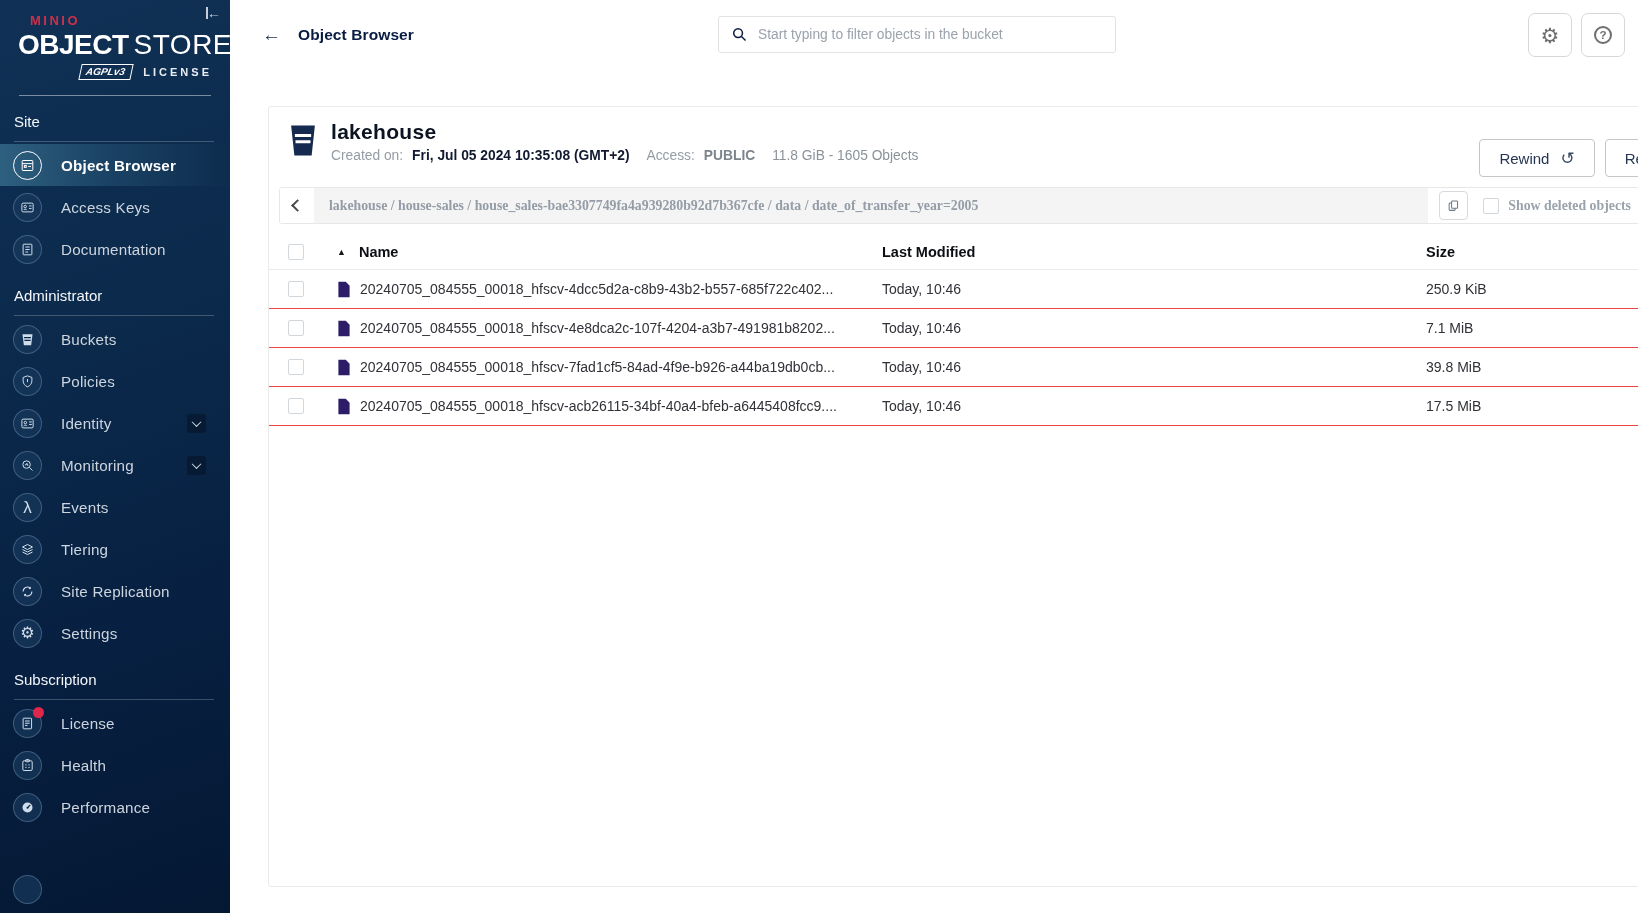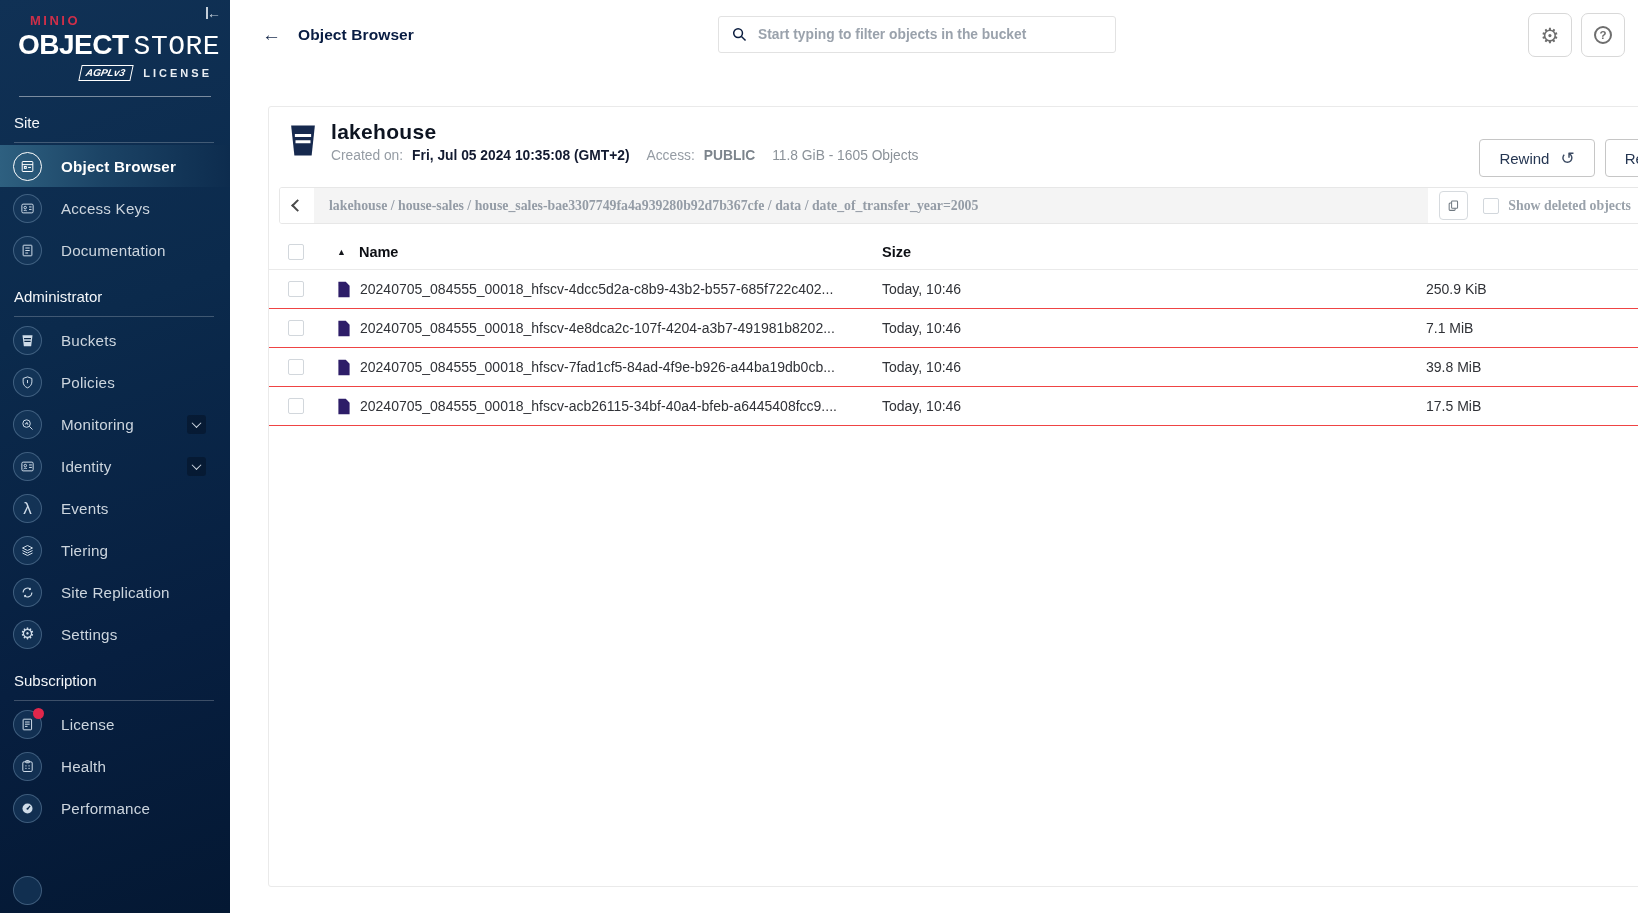--- a/index.html
+++ b/index.html
@@ -10,21 +10,21 @@
   .sidebar { position:absolute; left:0; top:0; width:230px; height:913px;
     background:linear-gradient(160deg,#103155 0%,#0b2a4c 35%,#071f40 70%,#041833 100%);
     color:#d7dfe8; z-index:5; }
   .collapse { position:absolute; top:5px; right:9px; display:flex; align-items:center;
     color:#c3ced9; font-size:14px; cursor:pointer; }
   .collapse .bar { border-left:2px solid #c3ced9; height:12px; margin-right:-1px; display:inline-block; }
   .logo { padding:13px 18px 0 18px; }
   .minio { color:#ce2f49; font-size:13px; font-weight:800; letter-spacing:2.5px; margin-left:12px; }
   .objectstore { color:#fff; font-size:28px; margin-top:1px; white-space:nowrap; }
   .objectstore .ob { font-weight:800; letter-spacing:-.5px; }
-  .objectstore .st { font-weight:300; margin-left:5px; letter-spacing:.5px;font-family:Liberation Mono, monospace; }
+  .objectstore .st { font-weight:300; margin-left:5px; letter-spacing:.5px; }
   .lic-row { display:flex; justify-content:flex-end; align-items:center; gap:11px; margin-top:3px; }
   .agpl { border:1.5px solid #fff; color:#fff; font-style:italic; font-weight:800; font-size:10px;
     padding:1px 6px 2px 5px; transform:skewX(-12deg); display:inline-block; }
   .lic { font-size:11px; letter-spacing:3px; color:#e9eef3; font-weight:600; }
   .logo-div { margin:15px 19px 0 19px; border-bottom:1px solid rgba(255,255,255,.45); }
 
   .sec-label { margin:17px 0 0 14px; font-size:15px; color:#f4f7fa; }
   .sec-div { margin:11px 16px 0 14px; border-bottom:1px solid rgba(255,255,255,.22); margin-bottom:2px; }
   .sitem { display:flex; align-items:center; height:42px; padding-left:13px; gap:19px;
     cursor:pointer; position:relative; }
@@ -47,21 +47,21 @@
   
   .main { margin-left:230px; height:100%; position:relative; background:#fff; }
   .topbar { position:relative; height:70px; display:flex; align-items:center; }
   .tb-left { display:flex; align-items:center; gap:17px; padding-left:32px; }
   .back { font-size:19px; color:#17294b; font-weight:700; cursor:pointer; }
   .tb-title { font-size:15.5px; font-weight:700; color:#081c42; letter-spacing:.1px; }
   .searchbox { position:absolute; left:488px; top:16px; width:398px; height:37px;
     border:1px solid #e2e2e2; border-radius:3px; background:#fff;
     display:flex; align-items:center; padding:0 12px; gap:10px; }
   .searchbox input { border:none; outline:none; flex:1; font-family:inherit;
-    font-size:13.8px; font-weight:700; color:#333; background:transparent; }
+    font-size:13.8px; font-weight:400; color:#333; background:transparent; }
   .searchbox input::placeholder { color:#9aa2ac; }
   .tb-right { position:absolute; right:13px; top:13px; display:flex; gap:9px; }
   .sqbtn { width:44px; height:44px; border:1px solid #d8d8d8; border-radius:7px; background:#fff;
     display:flex; align-items:center; justify-content:center; cursor:pointer; color:#6e6e6e; }
   .gearg { font-size:21px; line-height:1; color:#6e6e6e; }
   .helpc { width:18px; height:18px; border:2px solid #6e6e6e; border-radius:50%;
     font-size:11.5px; font-weight:700; display:flex; align-items:center; justify-content:center; }
 
   
   .card { margin:36px 25px 0 38px; width:1601px; height:781px;
@@ -179,38 +179,38 @@
       <svg width="15" height="15" viewBox="0 0 24 24" fill="none" stroke="#cfdce9" stroke-width="1.6">
           <path d="M12 3l7 2.5V11c0 4.5-3 8-7 9.5C8 19 5 15.5 5 11V5.5z"></path>
           <path d="M12 8v5"></path>
         </svg>
     </span>
     <span class="silabel">Policies</span>
   </div>
   <div class="sitem">
     <span class="circ">
       <svg width="15" height="15" viewBox="0 0 24 24" fill="none" stroke="#cfdce9" stroke-width="1.6">
-          <circle cx="10.5" cy="10.5" r="6"></circle>
-          <path d="M15 15l5 5M7.8 11h2l1.2-2.5 1.4 3.5 1-1"></path>
-        </svg>
-    </span>
-    <span class="silabel">Monitoring</span>
-    <span class="chev-box">
-        <i class="chev"></i>
-      </span>
-  </div>
-  <div class="sitem">
-    <span class="circ">
-      <svg width="15" height="15" viewBox="0 0 24 24" fill="none" stroke="#cfdce9" stroke-width="1.6">
           <rect x="3" y="5" width="18" height="14" rx="2"></rect>
           <circle cx="8.5" cy="10.5" r="2"></circle>
           <path d="M5.8 16c.6-1.7 4.8-1.7 5.4 0M14.5 9.5h4.5M14.5 13.5h4.5"></path>
         </svg>
     </span>
     <span class="silabel">Identity</span>
+    <span class="chev-box">
+        <i class="chev"></i>
+      </span>
+  </div>
+  <div class="sitem">
+    <span class="circ">
+      <svg width="15" height="15" viewBox="0 0 24 24" fill="none" stroke="#cfdce9" stroke-width="1.6">
+          <circle cx="10.5" cy="10.5" r="6"></circle>
+          <path d="M15 15l5 5M7.8 11h2l1.2-2.5 1.4 3.5 1-1"></path>
+        </svg>
+    </span>
+    <span class="silabel">Monitoring</span>
     <span class="chev-box">
         <i class="chev"></i>
       </span>
   </div>
   <div class="sitem">
     <span class="circ">
         <span class="glyph-ic" style="font-size:17px;">λ</span>
       </span>
     <span class="silabel">Events</span>
   </div>
@@ -372,20 +372,21 @@
 
     <div class="table">
       <div class="trow head">
         <div class="ckcell">
             <span class="cbx"></span>
           </div>
         <div class="namecell">
           <span class="sort">▲</span>
           <span>Name</span>
         </div>
+        <div>Last Modified</div>
         <div>Size</div>
       </div>
 
       <div class="trow">
         <div class="ckcell">
             <span class="cbx"></span>
           </div>
         <div class="namecell">
           <span>
               <svg width="14" height="17" viewBox="0 0 20 24">

